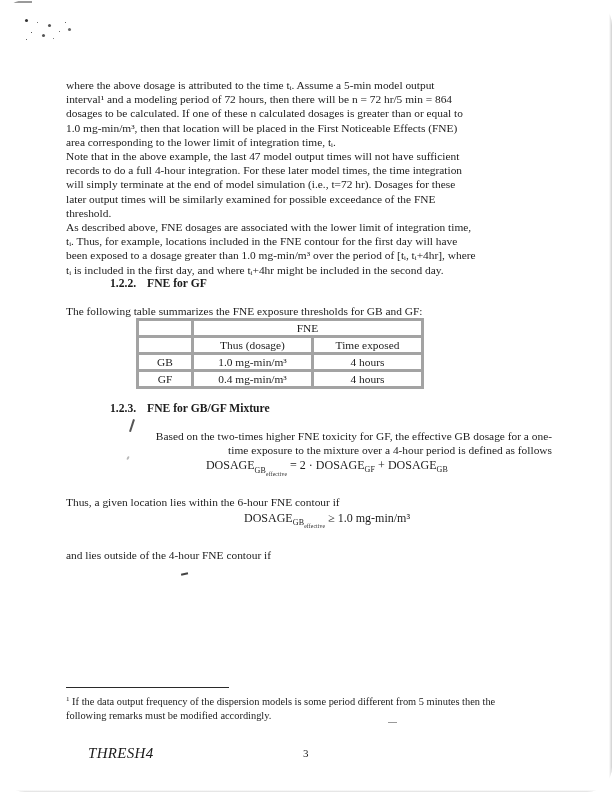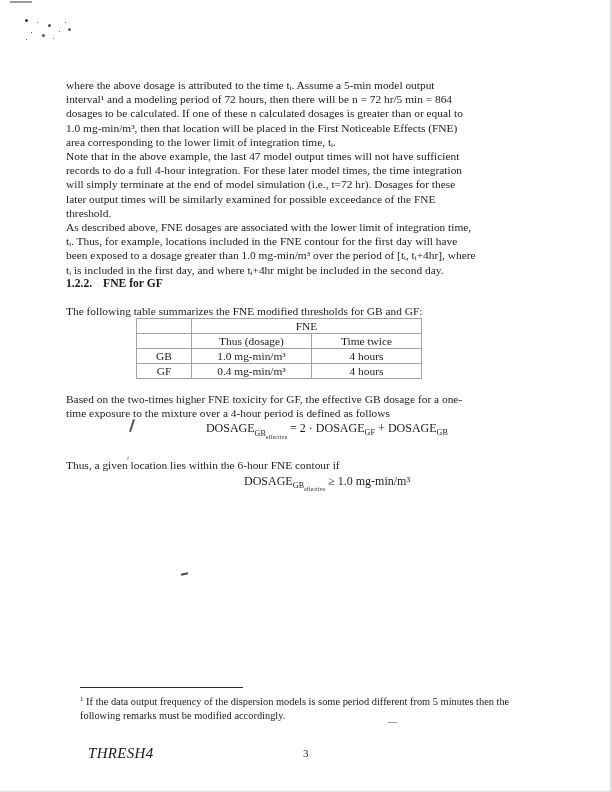--- a/index.html
+++ b/index.html
@@ -1,46 +1,47 @@
 <!DOCTYPE html>
 <html><head>
 <meta charset="utf-8">
 <style>
   html,body { margin:0; padding:0; background:#ffffff; }
   .page {
     position:relative; width:612px; height:792px; background:#fff;
     font-family:"Liberation Serif","DejaVu Serif",serif; color:#1b1b1b;
     overflow:hidden;
+    border-radius:25px;
   }
   .edge-right { position:absolute; right:0; top:0; width:3px; height:100%;
     background:linear-gradient(to left,#cfcfcf,rgba(255,255,255,0)); }
   .edge-bottom { position:absolute; left:0; bottom:0; width:100%; height:2px;
     background:linear-gradient(to top,#dedede,rgba(255,255,255,0)); }
 
   .content { position:absolute; left:66px; top:78px; width:486px; }
 
   p.body { margin:0; font-size:11.4px; line-height:14.2px; white-space:pre-line; }
   .m7 { margin-bottom:7px; } .m13 { margin-bottom:13px; } .m14 { margin-bottom:14px; }
-  .m15 { margin-bottom:15px; } .m16 { margin-bottom:16px; }
+  .m15 { margin-bottom:15px;text-align:right; } .m16 { margin-bottom:16px; }
 
   h2.heading { margin:0 0 13px 0; font-size:11.6px; line-height:14px; font-weight:bold; }
-  .hnum { margin-right:11px; }
+  .hnum { margin-right:11px;margin-left:44px; }
 
   table.fne { border-collapse:collapse; margin:0 0 13px 70px; font-size:11.4px;
     border:1.5px solid #1b1b1b; }
-  table.fne td { border:1px solid #a3a3a3; height:14px; padding:0 5px;
+  table.fne td { border:3px solid #a3a3a3; height:14px; padding:0 5px;
     text-align:center; line-height:14px; }
 
   .eq { margin:0 0 14px 0; padding-left:36px; text-align:center;
     font-size:12px; line-height:16px; }
   .eq sub { font-size:8px; letter-spacing:0.2px; }
   .eq sub sub { font-size:5.5px; }
   .eqop { padding:0 3px; }
 
-  .footnote { position:absolute; left:80px; top:687px; width:502px; }
+  .footnote { position:absolute; left:66px; top:687px; width:502px; }
   .fn-rule { width:163px; border-top:1.2px solid #2a2a2a; margin-bottom:5px; }
   .fn-text { margin:0; font-size:10.4px; line-height:13.2px; white-space:pre-line; }
   .fn-text sup { font-size:7px; }
 
   .doc-id { position:absolute; left:88px; top:745px; font-style:italic;
     font-size:15px; letter-spacing:0.3px; }
   .page-num { position:absolute; left:303px; top:747px; font-size:11px; }
 
   
   .top-line { position:absolute; left:10px; top:1px; width:22px; height:2px; background:#9a9a9a; }
@@ -80,61 +81,63 @@
 threshold.</p>
 
     <p class="body m14">As described above,  FNE dosages are associated with the lower limit of integration time,
 tᵢ.  Thus, for example, locations included in the FNE contour for the first day will have
 been exposed to a dosage greater than 1.0 mg-min/m³ over the period of [tᵢ, tᵢ+4hr], where
 tᵢ is included in the first day, and where tᵢ+4hr might be included in the second day.</p>
 
     <h2 class="heading"><span class="hnum">1.2.2.</span><span>FNE for GF</span></h2>
 
 
-    <p class="body m7">The following table summarizes the FNE modified thresholds for GB and GF:</p>
+    <p class="body m7">The following table summarizes the FNE exposure thresholds for GB and GF:</p>
 
     <table class="fne">
       <colgroup>
           <col style="width:55px">
           <col style="width:120px">
           <col style="width:110px">
         </colgroup>
       <tbody>
           <tr>
         <td></td>
         <td colspan="2">FNE</td>
       </tr>
       <tr>
         <td></td>
         <td>Thus (dosage)</td>
-        <td>Time twice</td>
+        <td>Time exposed</td>
       </tr>
       <tr>
         <td>GB</td>
         <td>1.0 mg-min/m³</td>
         <td>4 hours</td>
       </tr>
       <tr>
         <td>GF</td>
         <td>0.4 mg-min/m³</td>
         <td>4 hours</td>
       </tr>
     </tbody>
       </table>
 
+    <h2 class="heading"><span class="hnum">1.2.3.</span><span>FNE for GB/GF Mixture</span></h2>
 
     <p class="body m15">Based on the two-times higher FNE toxicity for GF,  the effective GB dosage for a one-
 time exposure to the mixture over a 4-hour period is defined as follows</p>
 
     <div class="eq"><span>DOSAGE</span><sub><span>GB</span><sub>effective</sub></sub><span class="eqop">= 2 ·</span><span>DOSAGE</span><sub>GF</sub><span class="eqop">+</span><span>DOSAGE</span><sub>GB</sub></div>
 
     <p class="body m16">Thus, a given location lies within the 6-hour FNE contour if</p>
 
     <div class="eq"><span>DOSAGE</span><sub><span>GB</span><sub>effective</sub></sub><span class="eqop">≥</span><span>1.0 mg-min/m³</span></div>
 
+    <p class="body">and lies outside of the 4-hour FNE contour if</p>
 
   </div>
 
   <div class="slash-mark"></div>
   <div class="comma-mark"></div>
   <div class="dash-mark"></div>
   <div class="fn-dash"></div>
 
   <div class="footnote">
     <div class="fn-rule"></div>

